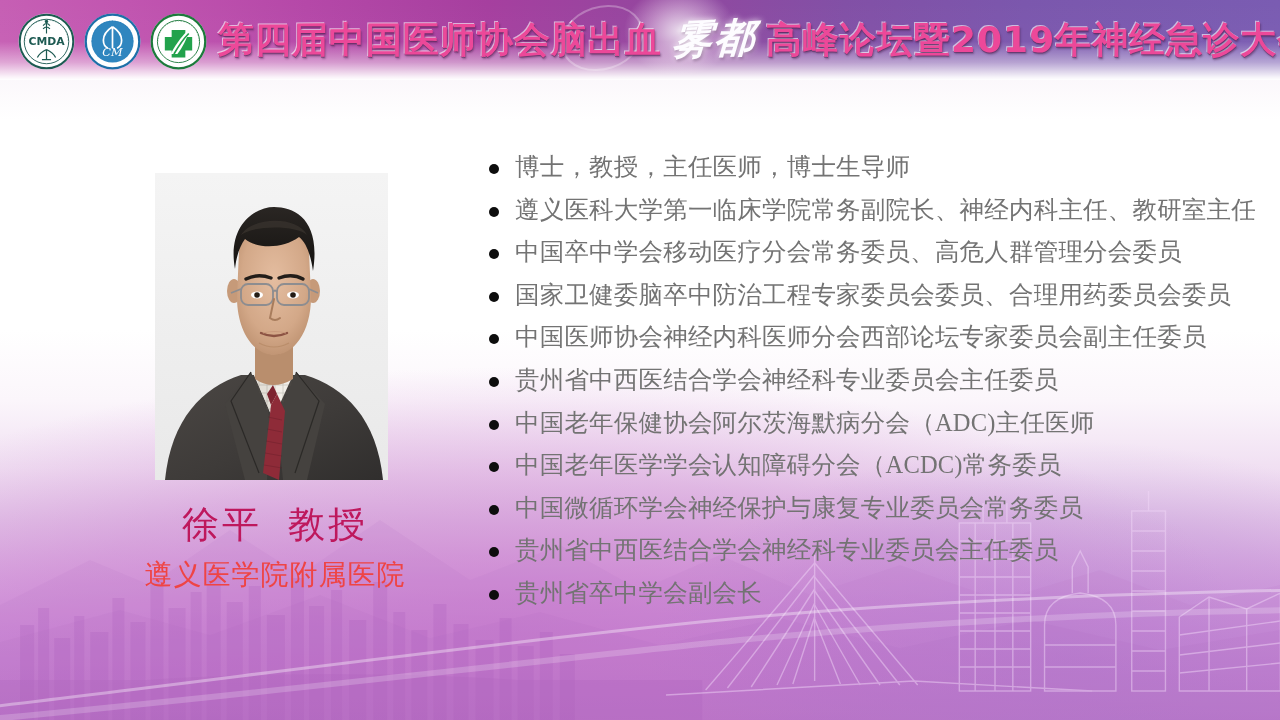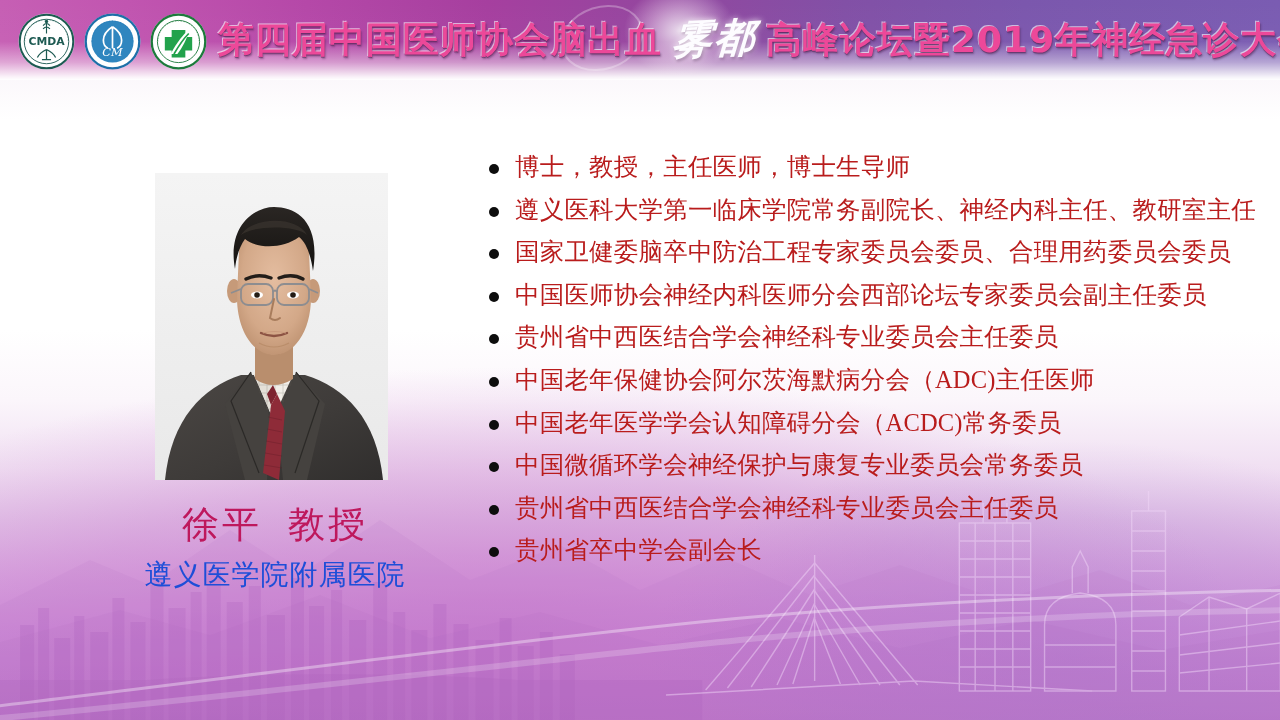--- a/index.html
+++ b/index.html
@@ -190,21 +190,21 @@
     font-family: "Liberation Serif", "DejaVu Serif", serif;
   }
   .speaker-name .gap { display: inline-block; width: 26px; }
   .speaker-org {
     position: absolute;
     left: 60px; top: 556px;
     width: 430px;
     text-align: center;
     font-size: 28px;
     letter-spacing: 1px;
-    color: #1d4ed8;
+    color: #ef4444;
     font-family: "Liberation Serif", "DejaVu Serif", serif;
   }
 
   
   .bullets {
     position: absolute;
     left: 489px; top: 152px;
     width: 770px;
   }
   .bullet-row {
@@ -217,21 +217,21 @@
     width: 10px; height: 10px;
     border-radius: 50%;
     background: #0d0d0d;
     margin-top: 12px;
     margin-right: 16px;
   }
   .bullet-text {
     font-family: "Liberation Serif", "DejaVu Serif", serif;
     font-size: 24.5px;
     line-height: 30px;
-    color: #b91c1c;
+    color: #737373;
     letter-spacing: 0.2px;
     white-space: nowrap;
   }
 </style>
 </head>
 <body>
 
 <div id="slide">
 
   <div class="bg-base"></div>
@@ -454,20 +454,24 @@
     <div class="bullet-row">
       <span class="bullet-dot"></span>
       <span class="bullet-text">博士，教授，主任医师，博士生导师</span>
     </div>
     <div class="bullet-row">
       <span class="bullet-dot"></span>
       <span class="bullet-text">遵义医科大学第一临床学院常务副院长、神经内科主任、教研室主任</span>
     </div>
     <div class="bullet-row">
       <span class="bullet-dot"></span>
+      <span class="bullet-text">中国卒中学会移动医疗分会常务委员、高危人群管理分会委员</span>
+    </div>
+    <div class="bullet-row">
+      <span class="bullet-dot"></span>
       <span class="bullet-text">国家卫健委脑卒中防治工程专家委员会委员、合理用药委员会委员</span>
     </div>
     <div class="bullet-row">
       <span class="bullet-dot"></span>
       <span class="bullet-text">中国医师协会神经内科医师分会西部论坛专家委员会副主任委员</span>
     </div>
     <div class="bullet-row">
       <span class="bullet-dot"></span>
       <span class="bullet-text">贵州省中西医结合学会神经科专业委员会主任委员</span>
     </div>

